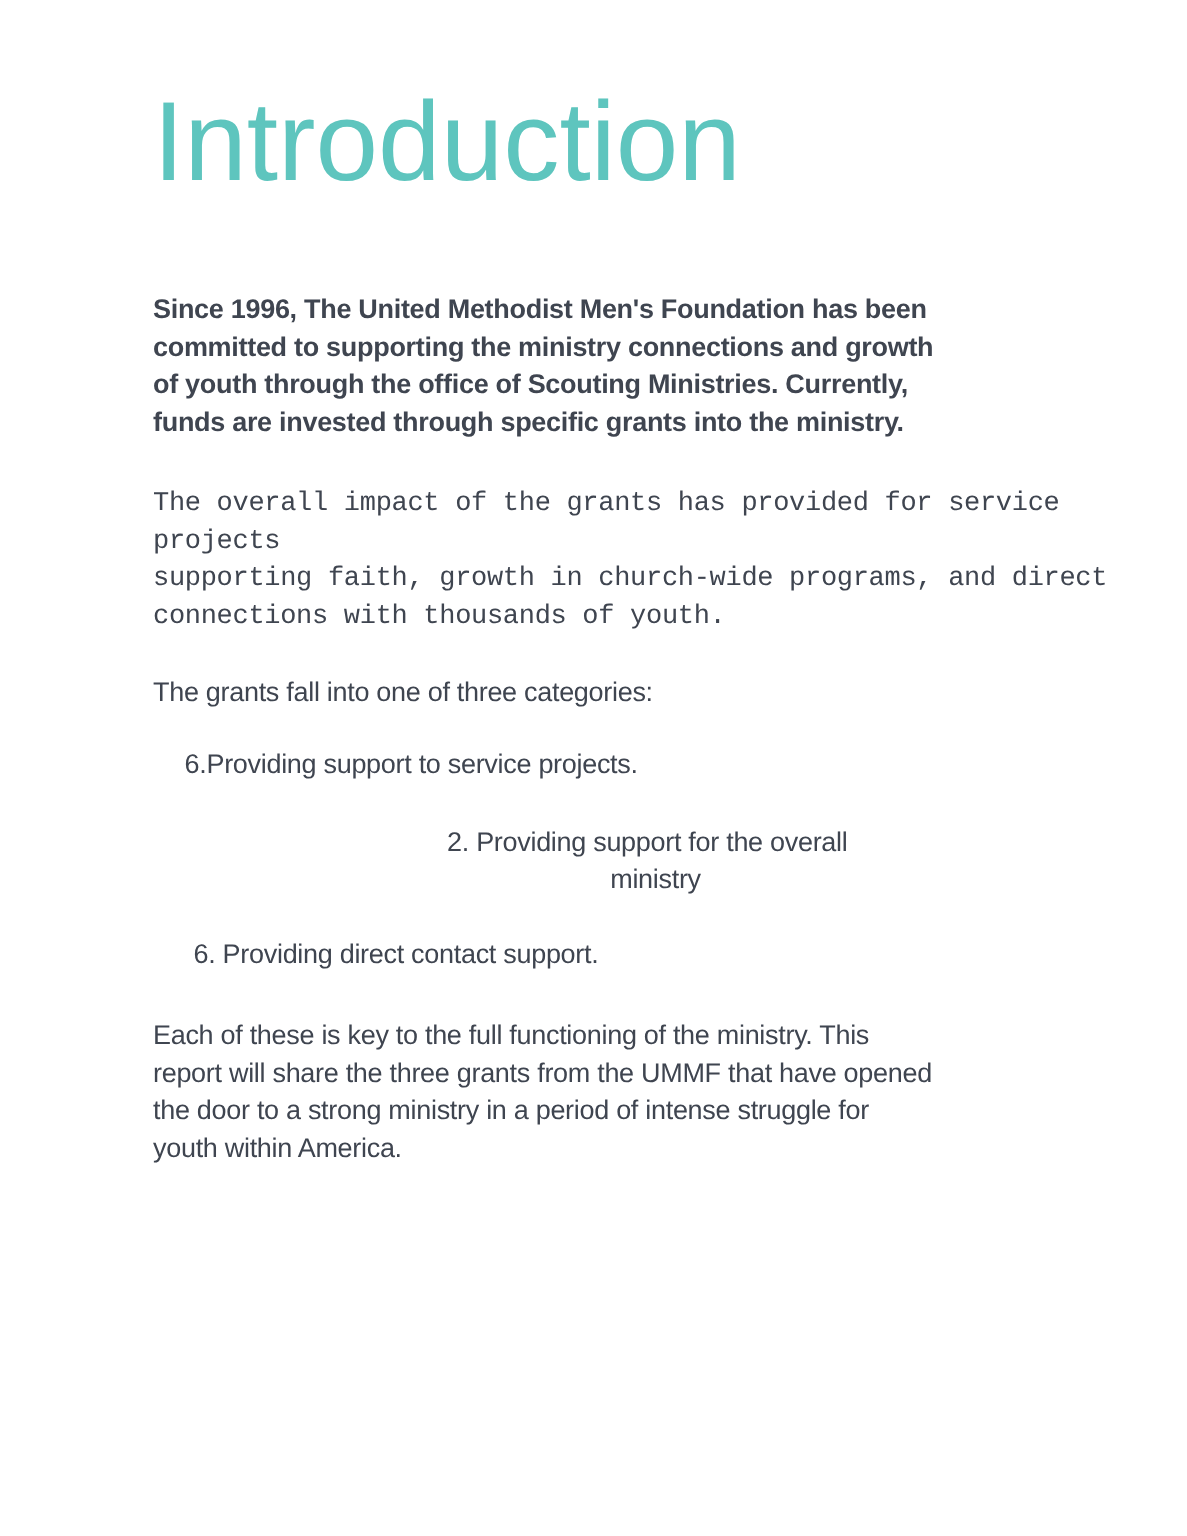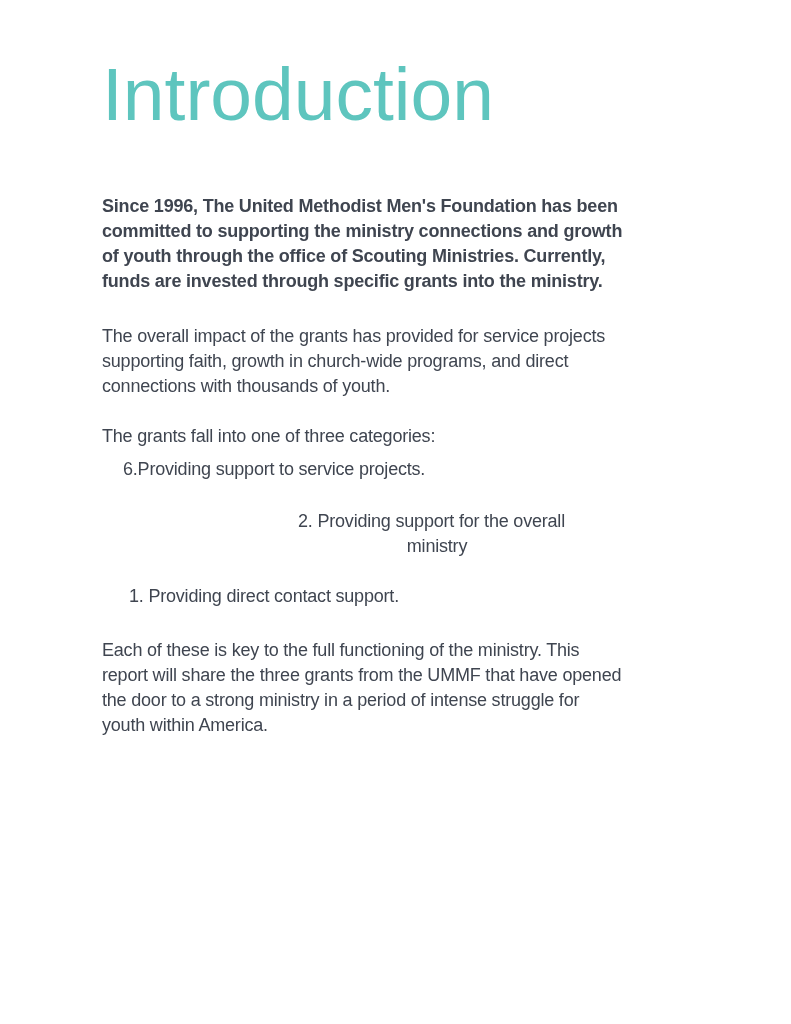--- a/index.html
+++ b/index.html
@@ -28,22 +28,22 @@
   .para {
     margin: 0;
     font-size: 18px;
     line-height: 25px;
     letter-spacing: -0.2px;
     color: #3f4550;
   }
   .lines { white-space: pre-line; margin-top: 20px; }
   .bold { font-weight: 700; }
   .intro  { margin-bottom: 30px; }
-  .impact { margin-bottom: 25px; }
-  .cat    { margin-bottom: 8px; }
+  .impact { margin-bottom: 25px; font-family: Liberation Mono, monospace; }
+  .cat    { margin-bottom: 23px; }
   .list-item-1 { margin: 0 0 27px 21px; }
   .list-item-2 { margin: 0 0 25px 31px; text-indent: -11px; text-align: center; }
   .list-item-3 { margin: 0 0 29px 27px; }
 </style>
 </head>
 <body>
 
 <div class="page">
   <div class="content">
 
@@ -57,21 +57,21 @@
     <p class="para lines impact">The overall impact of the grants has provided for service projects
 supporting faith, growth in church-wide programs, and direct
 connections with thousands of youth.</p>
 
     <p class="para cat">The grants fall into one of three categories:</p>
 
     <div>
       <p class="para lines list-item-1">6.Providing support to service projects.</p>
       <p class="para lines list-item-2">2. Providing support for the overall
 ministry</p>
-      <p class="para lines list-item-3">1. Providing direct contact support.</p>
+      <p class="para lines list-item-3">6. Providing direct contact support.</p>
     </div>
 
     <p class="para lines">Each of these is key to the full functioning of the ministry. This
 report will share the three grants from the UMMF that have opened
 the door to a strong ministry in a period of intense struggle for
 youth within America.</p>
 
   </div>
 </div>
 

